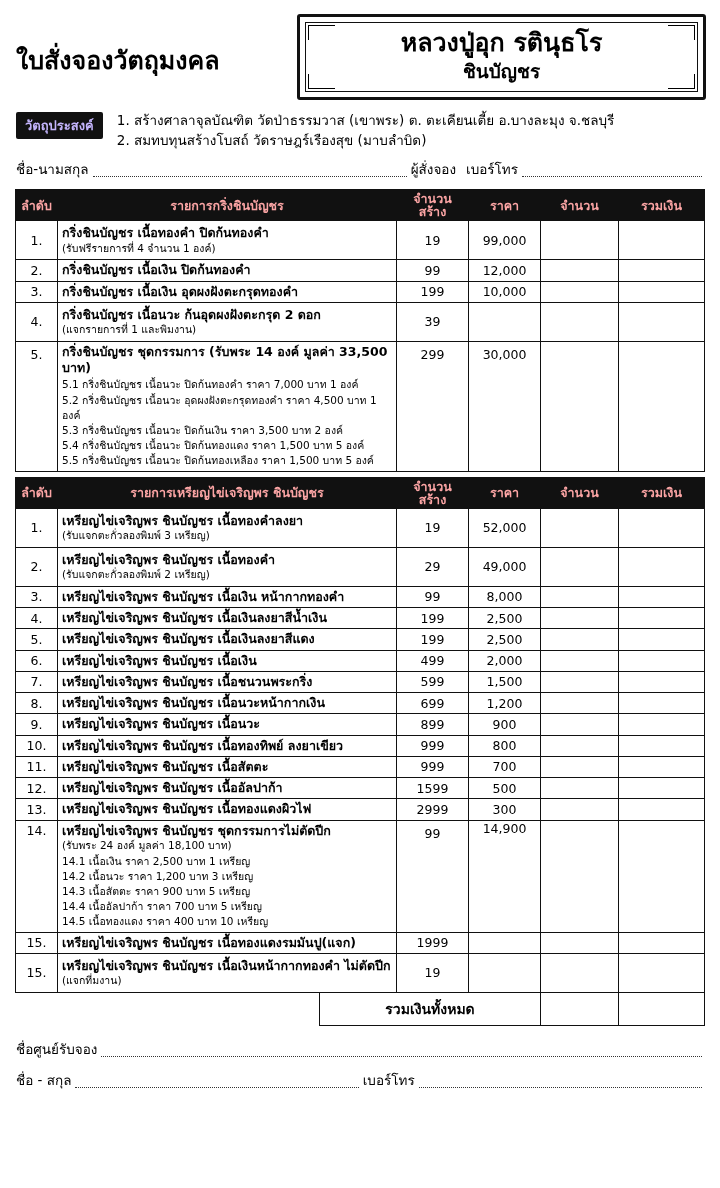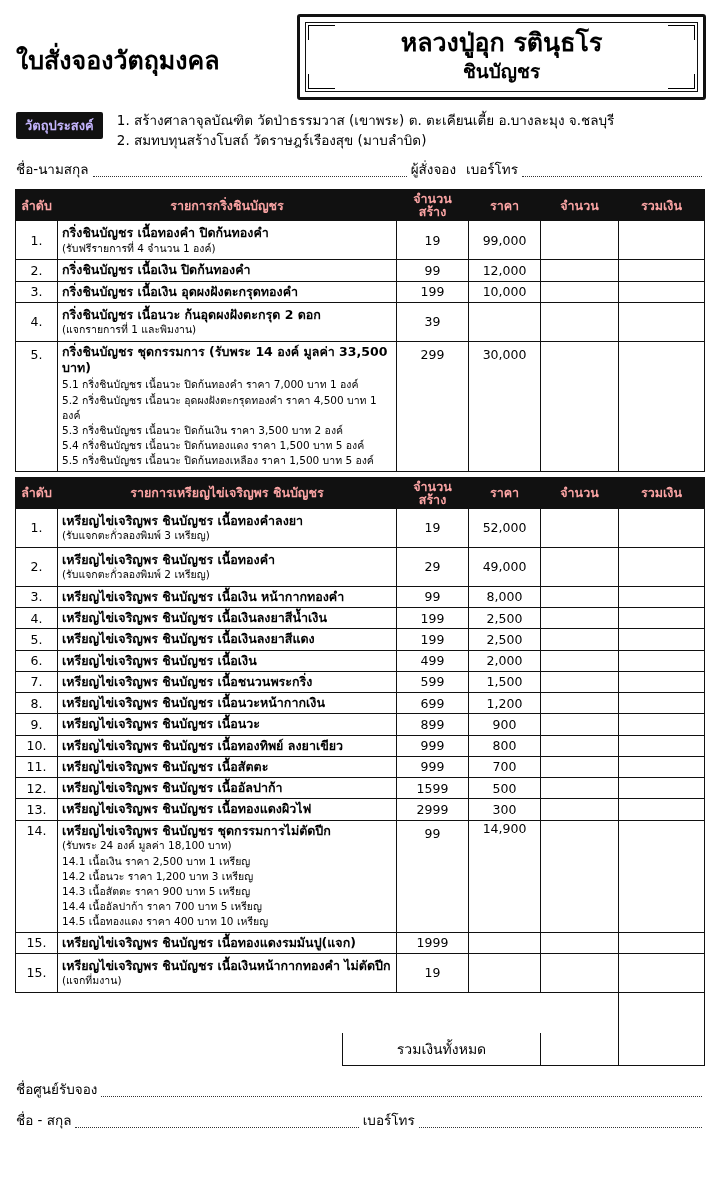--- a/index.html
+++ b/index.html
@@ -108,22 +108,22 @@
   td.item .sub{font-weight:normal;font-size:10.5px;display:block;}
   td.item .sublist{font-weight:normal;font-size:10.5px;display:block;line-height:1.45;margin-top:1px;}
   tr.row-tall td{height:34px;}
   .blank{height:auto;}
   
   .totalrow{
     width:690px;margin:0 auto;display:flex;
   }
   .totalrow .left{flex:1;}
   .totalrow .lbl{
-    width:199px;border:1px solid #111;border-top:none;text-align:center;
-    font-weight:normal;font-size:14px;padding:5px 0;box-sizing:border-box;margin-top:40px;
+    width:222px;border:1px solid #111;border-top:none;text-align:center;
+    font-weight:bold;font-size:14px;padding:5px 0;box-sizing:border-box;
   }
   .totalrow .v1{width:78px;border:1px solid #111;border-top:none;border-left:none;box-sizing:border-box;}
   .totalrow .v2{width:86px;border:1px solid #111;border-top:none;border-left:none;box-sizing:border-box;}
 
   
   .footer{margin-top:12px;}
   .footer .fieldline{margin-top:9px;}
 </style>
 </head>
 <body>

